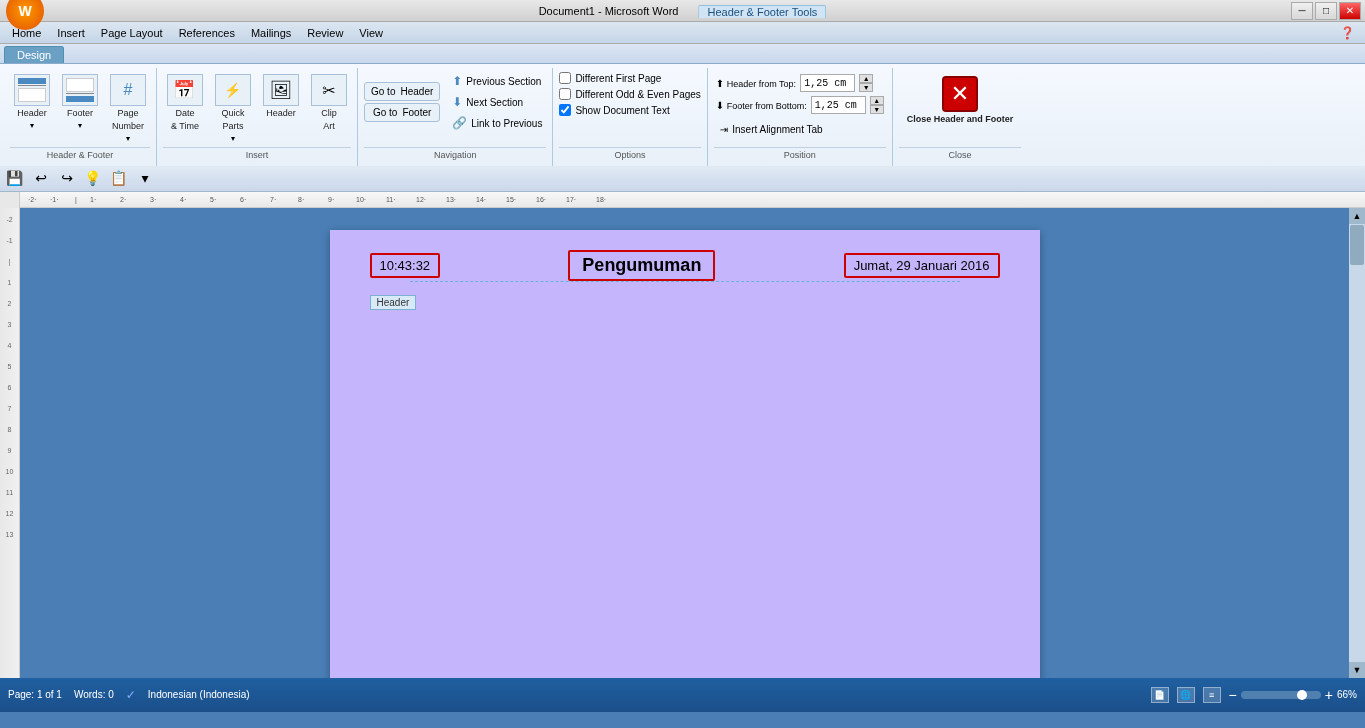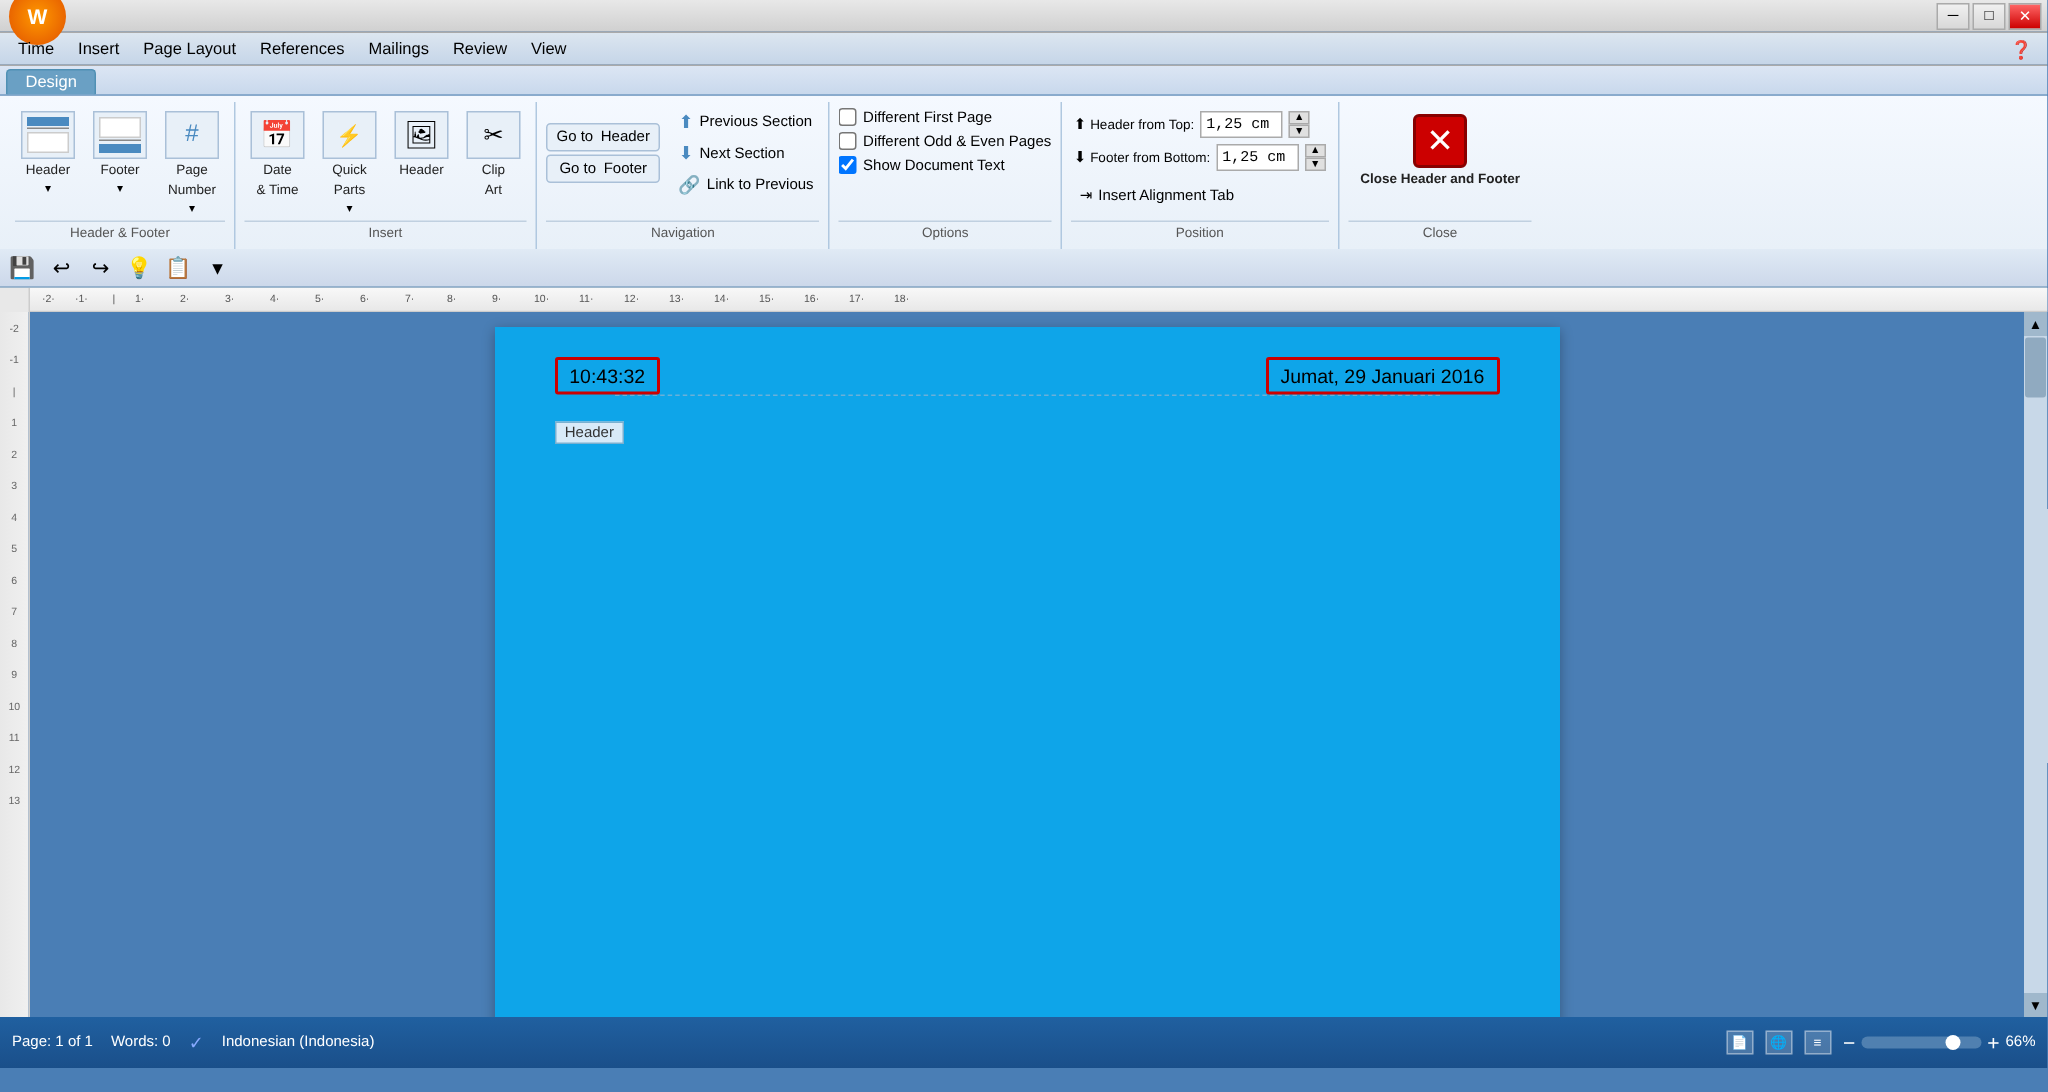--- a/index.html
+++ b/index.html
@@ -156,22 +156,22 @@
     .doc-scroll {
       flex: 1;
       background: #4a7eb5;
       overflow: auto;
       padding: 10px 20px;
       position: relative;
     }
     .page {
       width: 710px;
       min-height: 480px;
-      background: #0ea5e9;
-      margin: 0 auto;
+      background: #c4b5fd;
+      margin: 12px auto;
       box-shadow: 0 2px 8px rgba(0,0,0,0.3);
       position: relative;
     }
     .header-area {
       padding: 20px 40px 10px 40px;
       min-height: 60px;
       position: relative;
     }
     .header-content {
       display: flex;
@@ -240,29 +240,33 @@
   </style>
 </head>
 <body>
 
 <div class="title-bar">
   <div class="title-bar-left">
     <div class="office-btn">
       <span style="font-size:14px; color:white; font-weight:bold;">W</span>
     </div>
   </div>
+  <div style="position:absolute; left:50%; transform:translateX(-50%); display:flex; gap:20px; align-items:center;">
+    <span style="font-size:11px; color:#000;">Document1 - Microsoft Word</span>
+    <span style="font-size:11px; color:#1a5080; background:#d0e4f4; padding:0 8px; border:1px solid #90c0e0; border-bottom:none; border-radius:2px 2px 0 0; margin-top:2px;">Header &amp; Footer Tools</span>
+  </div>
   <div class="title-bar-controls">
     <button class="title-btn">─</button>
     <button class="title-btn">□</button>
     <button class="title-btn close">✕</button>
   </div>
 </div>
 
 <div class="menu-bar">
-  <span class="menu-item">Time</span>
+  <span class="menu-item">Home</span>
   <span class="menu-item">Insert</span>
   <span class="menu-item">Page Layout</span>
   <span class="menu-item">References</span>
   <span class="menu-item">Mailings</span>
   <span class="menu-item">Review</span>
   <span class="menu-item">View</span>
   <span style="flex:1;"></span>
   <span style="font-size:12px; color:#3060a0; cursor:pointer; padding:2px 6px;">❓</span>
 </div>
 
@@ -490,20 +494,21 @@
     </div>
   </div>
 
   <div class="doc-scroll">
 
     <div class="page">
 
       <div class="header-area">
         <div class="header-content">
           <div class="header-field">10:43:32</div>
+          <div class="header-field title">Pengumuman</div>
           <div class="header-field">Jumat, 29 Januari 2016</div>
         </div>
         <hr class="header-divider">
         <div class="header-tag">Header</div>
       </div>
 
       <div class="doc-body" style="min-height:380px;"></div>
     </div>
   </div>
 

